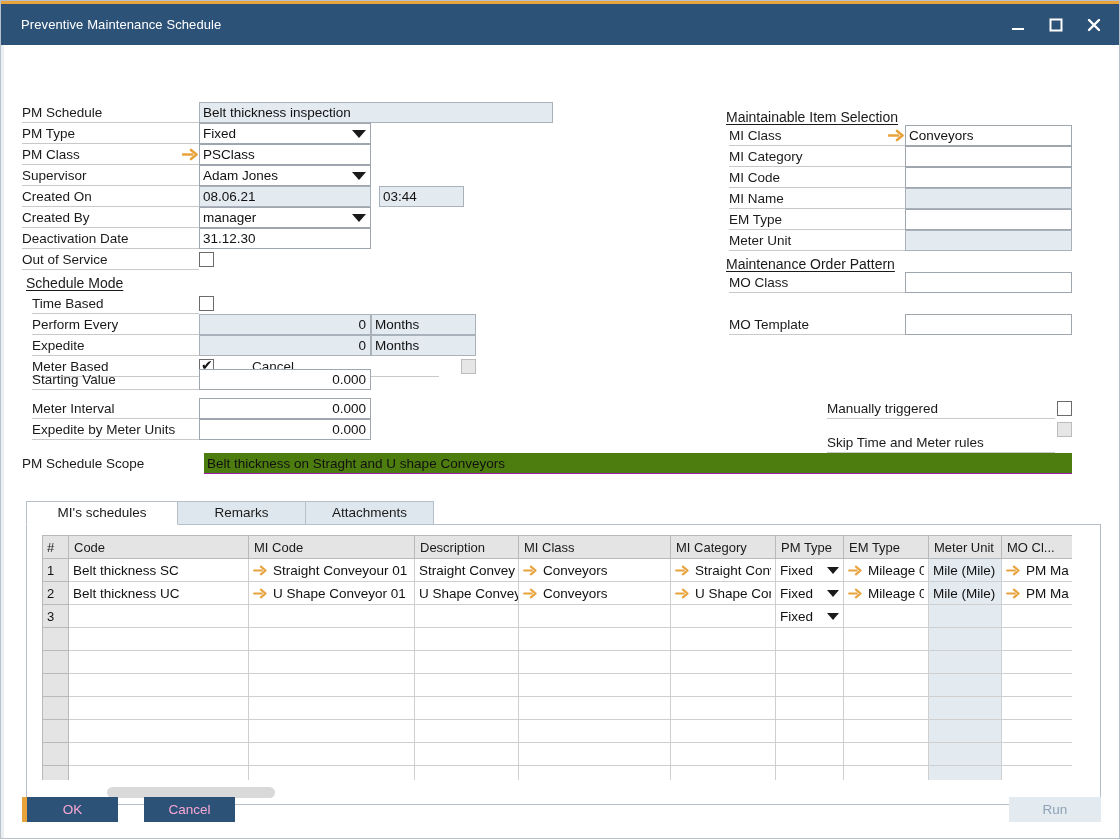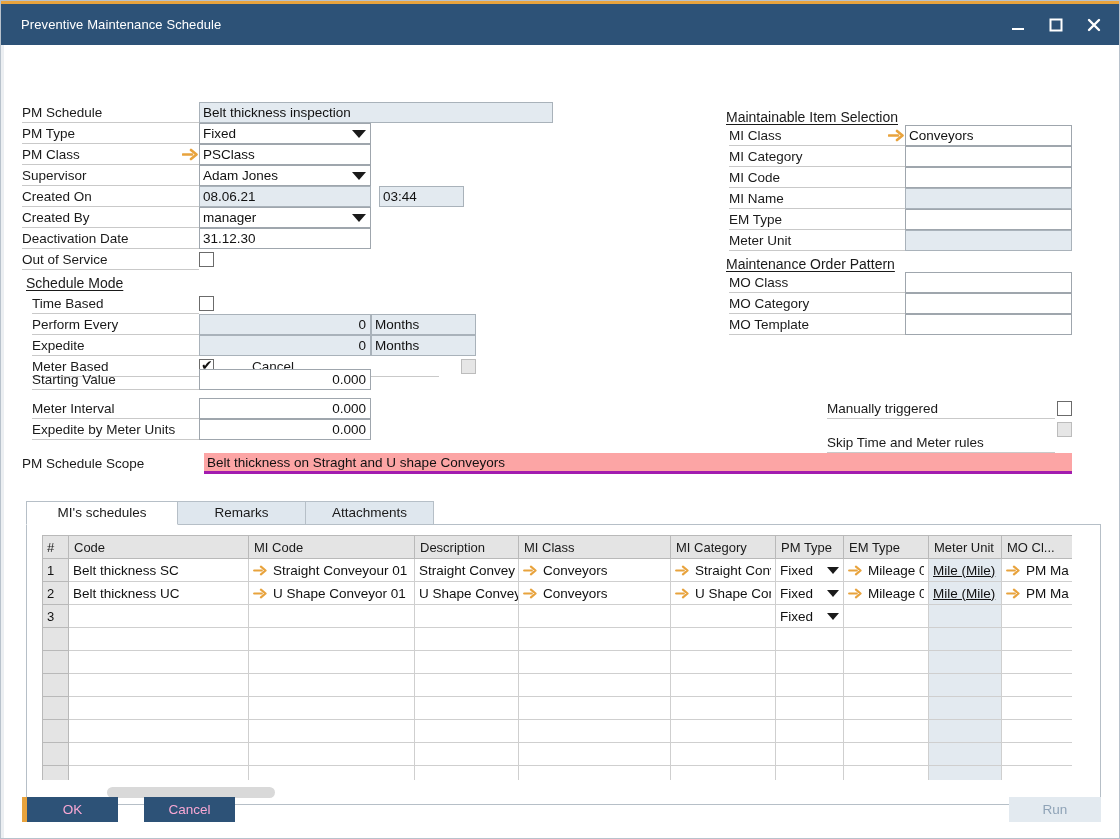--- a/index.html
+++ b/index.html
@@ -42,21 +42,21 @@
   }
   .fld{
     box-sizing:border-box;height:21px;line-height:19px;
     border:1px solid #9fa6ad;background:#ffffff;
     font-size:13.5px;color:#111;padding:0 3px;
     font-family:"Liberation Sans","DejaVu Sans",sans-serif;
     display:flex;align-items:center;
   }
   .fld.ro{background:#e3eaf0;border-color:#a9b2ba;}
   .fld.num{justify-content:flex-end;padding-right:4px;}
-  .fld.flat{border:none;border-bottom:3px solid #a21caf;background:#fca5a5;}
+  .fld.flat{border:none;border-bottom:1px solid #a21caf;background:#4d7c0f;}
   .dd{position:relative;}
   .dd .caret{
     position:absolute;right:4px;top:50%;transform:translateY(-50%);
     width:0;height:0;border-left:7px solid transparent;border-right:7px solid transparent;
     border-top:8px solid #1a1a1a;
   }
   .cb{
     box-sizing:border-box;width:15px;height:15px;
     border:1.6px solid #6b6b6b;background:#ffffff;position:relative;
   }
@@ -85,21 +85,21 @@
     background:#e4e4e4;border:1px solid #b9b9b9;height:22px;
     font-weight:normal;font-size:13px;text-align:left;padding:0 5px;
     color:#1a1a1a;white-space:nowrap;overflow:hidden;
   }
   .gtable th.idx{text-align:left;padding:0 4px;}
   .gtable td{
     border:1px solid #cfcfcf;height:22px;font-size:13.5px;
     padding:0 4px;white-space:nowrap;overflow:hidden;background:#ffffff;color:#111;
   }
   .gtable td.idx{background:#e4e4e4;text-align:left;padding:0 4px;border-color:#b9b9b9;font-size:13px;}
-  .gtable td.shade{background:#e3eaf0;text-decoration:underline;}
+  .gtable td.shade{background:#e3eaf0;}
   .cellflex{display:flex;align-items:center;gap:5px;overflow:hidden;}
   .cellcaret{
     margin-left:auto;width:0;height:0;border-left:6px solid transparent;
     border-right:6px solid transparent;border-top:7px solid #1a1a1a;flex:0 0 auto;
   }
   .hscroll{
     position:absolute;left:80px;top:262px;width:168px;height:11px;
     background:#d9d9d9;border-radius:6px;
   }
   
@@ -302,24 +302,20 @@
 
     <div class="row" style="left:722px;top:208px;">
       <span class="section-hdr">Maintenance Order Pattern</span>
     </div>
 
     <div class="row" style="left:725px;top:227px;width:343px;">
       <div class="lbl" style="width:176px;">MO Class</div>
       <div class="fld" style="width:167px;"></div>
     </div>
 
-    <div class="row" style="left:725px;top:248px;width:343px;">
-      <div class="lbl" style="width:176px;">MO Category</div>
-      <div class="fld" style="width:167px;"></div>
-    </div>
 
     <div class="row" style="left:823px;top:353px;width:245px;">
       <div class="lbl" style="width:228px;">Manually triggered</div>
       <div style="width:17px;display:flex;align-items:center;justify-content:flex-end;">
         <span class="cb"></span>
       </div>
     </div>
 
     <div class="row" style="left:725px;top:269px;width:343px;">
       <div class="lbl" style="width:176px;">MO Template</div>

